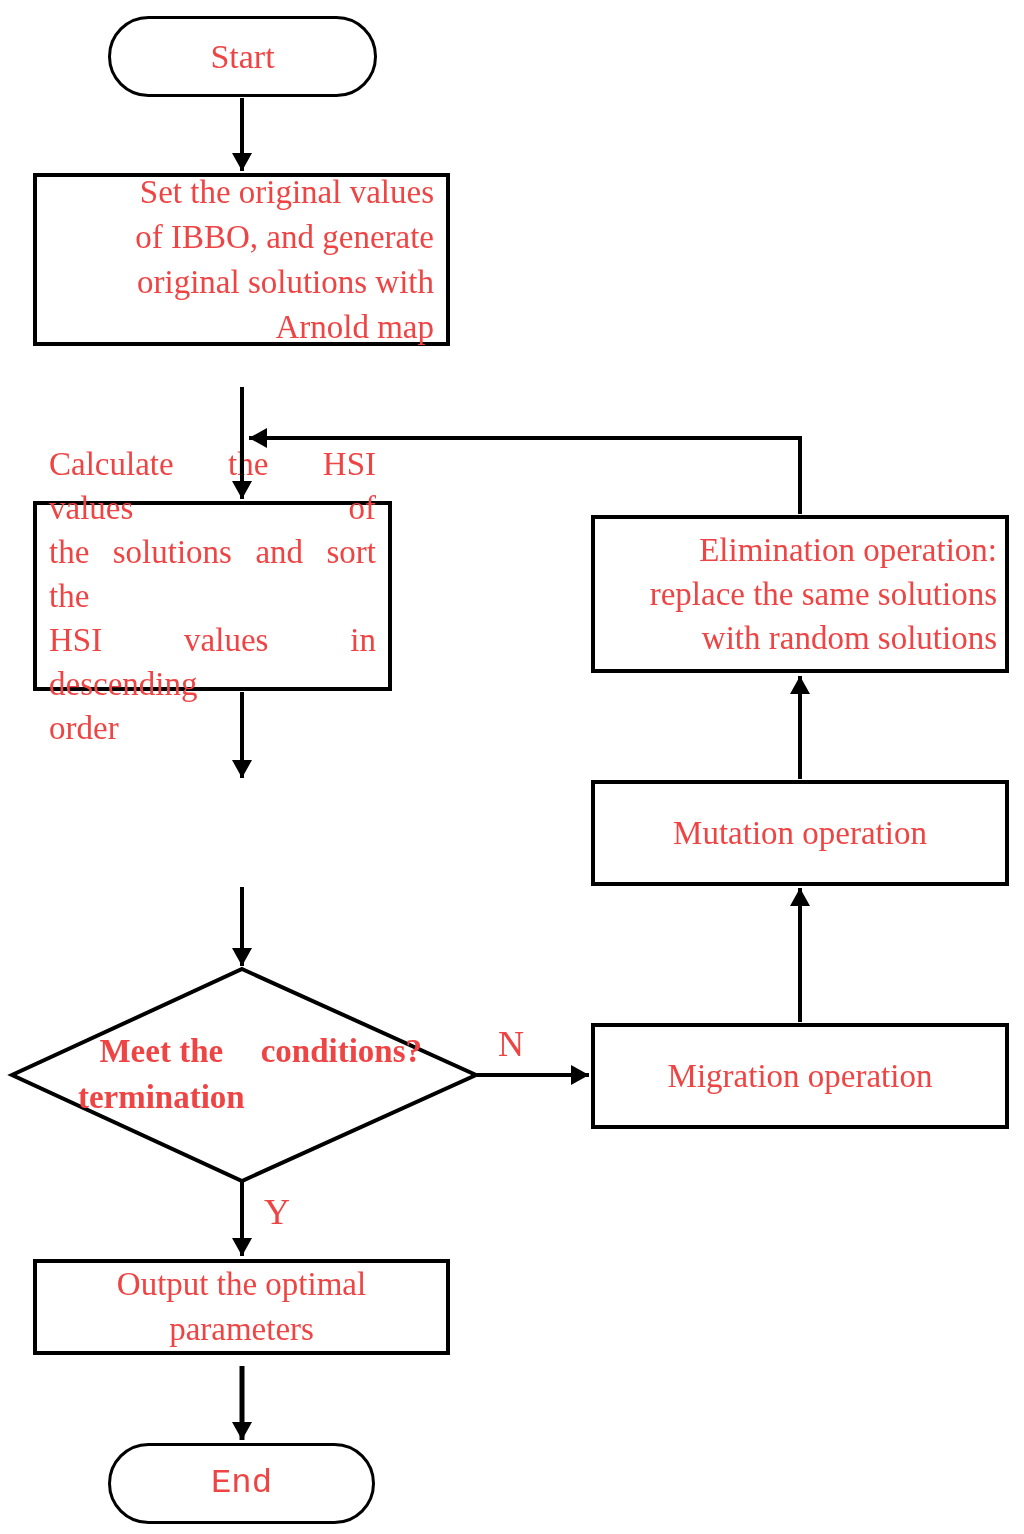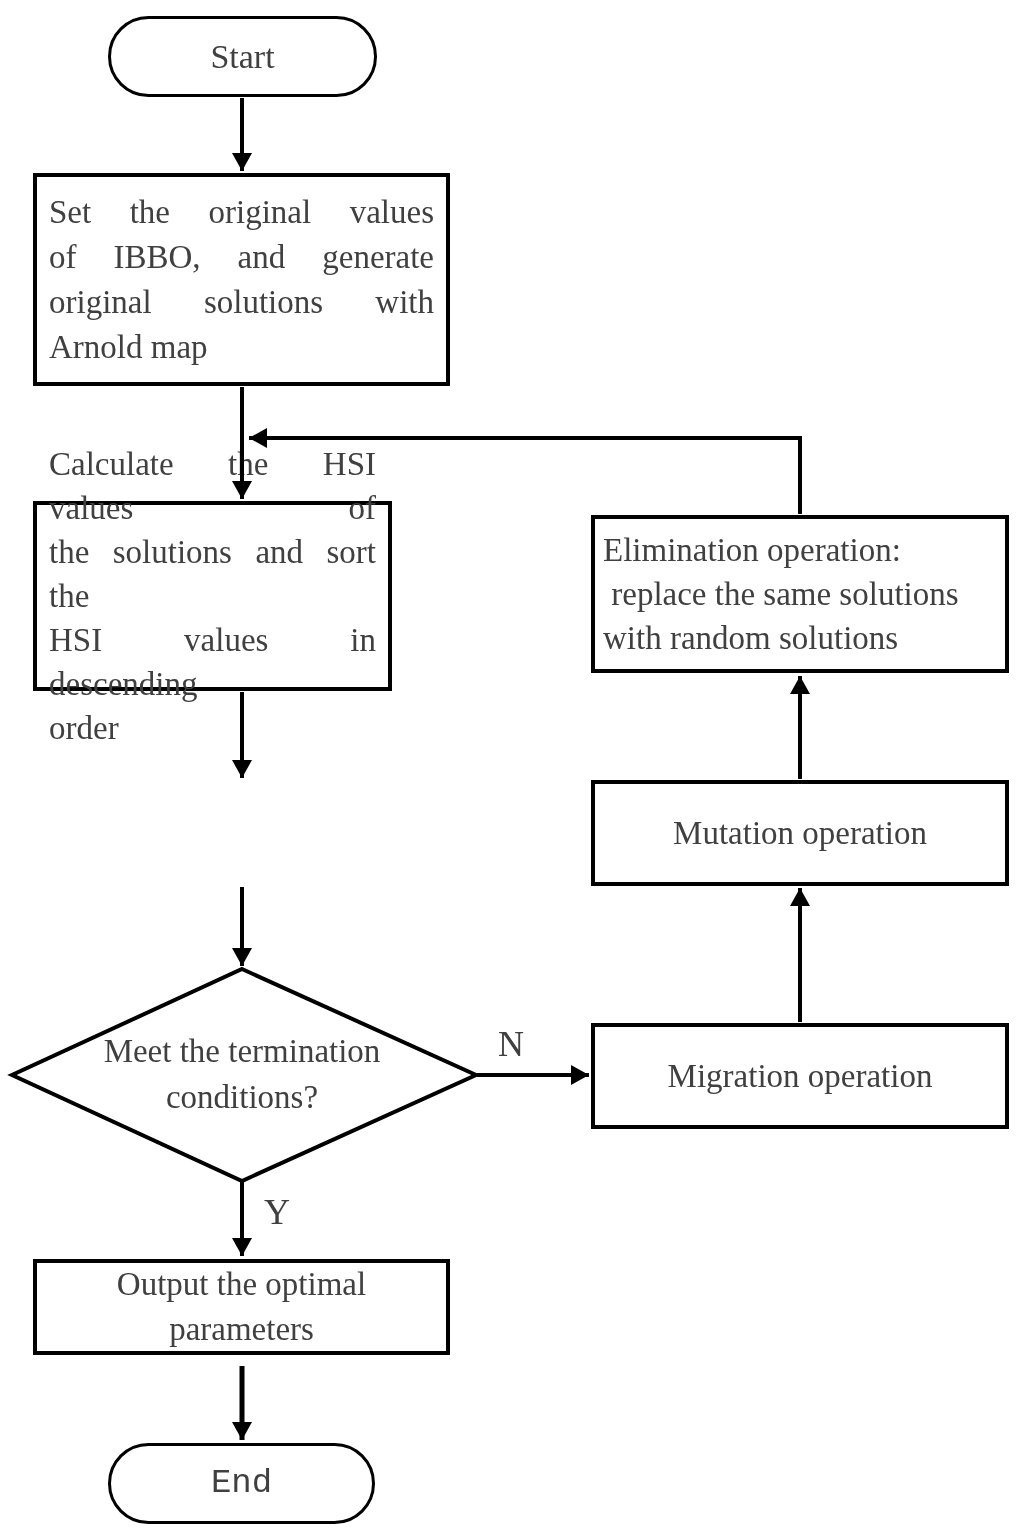--- a/index.html
+++ b/index.html
@@ -1,21 +1,21 @@
 <!DOCTYPE html>
 <html><head>
 <meta charset="utf-8">
 <style>
   html,body{margin:0;padding:0;background:#ffffff;}
   #canvas{
     position:relative;
     width:1024px;height:1534px;
     background:#ffffff;
     font-family:"Liberation Serif","DejaVu Serif",serif;
-    color:#404040;
+    color:#ef4444;
     overflow:hidden;
   }
   .node{
     position:absolute;
     box-sizing:border-box;
     background:#ffffff;
     border:4px solid #000000;
     display:flex;
     flex-direction:column;
     justify-content:center;
@@ -35,23 +35,25 @@
     text-align-last:justify;
   }
   .justify .line.last{text-align-last:left;}
   .leftalign{padding:0 8px;line-height:44px;}
   .leftalign .line{text-align:left;white-space:pre;}
   .diamond-text{
     position:absolute;
     border:none;
     background:transparent;
     display:flex;
-    flex-direction:column;
+    flex-direction:row;
+    justify-content:center;
     font-size:33px;
     line-height:46px;
+    font-weight:bold;
   }
   .edge-label{
     position:absolute;
     font-size:36px;
     line-height:36px;
     text-align:center;
     background:transparent;
   }
   svg.overlay{
     position:absolute;
@@ -61,36 +63,36 @@
 </style>
 </head>
 <body>
 
 <div id="canvas">
 
   <div class="node stadium center" style="left:108px;top:16px;width:269px;height:81px;">
     <div class="line">Start</div>
   </div>
 
-  <div class="node justify" style="left:33px;top:173px;width:417px;height:213px;">
+  <div class="node justify" style="left:33px;top:173px;width:417px;height:173px;align-items:flex-end;">
     <div class="line">Set the original values</div>
     <div class="line">of IBBO, and generate</div>
     <div class="line">original solutions with</div>
     <div class="line last">Arnold map</div>
   </div>
 
   <div class="node justify" style="left:33px;top:501px;width:359px;height:190px;line-height:44px;">
     <div class="line">Calculate the HSI values of</div>
     <div class="line">the solutions and sort the</div>
     <div class="line">HSI values in descending</div>
     <div class="line last">order</div>
   </div>
 
 
-  <div class="node leftalign" style="left:591px;top:515px;width:418px;height:158px;">
+  <div class="node leftalign" style="left:591px;top:515px;width:418px;height:158px;align-items:flex-end;">
     <div class="line">Elimination operation:</div>
     <div class="line">&nbsp;replace the same solutions</div>
     <div class="line">with random solutions</div>
   </div>
 
   <div class="node center" style="left:591px;top:780px;width:418px;height:106px;">
     <div class="line">Mutation operation</div>
   </div>
 
   <div class="node center" style="left:591px;top:1023px;width:418px;height:106px;">

